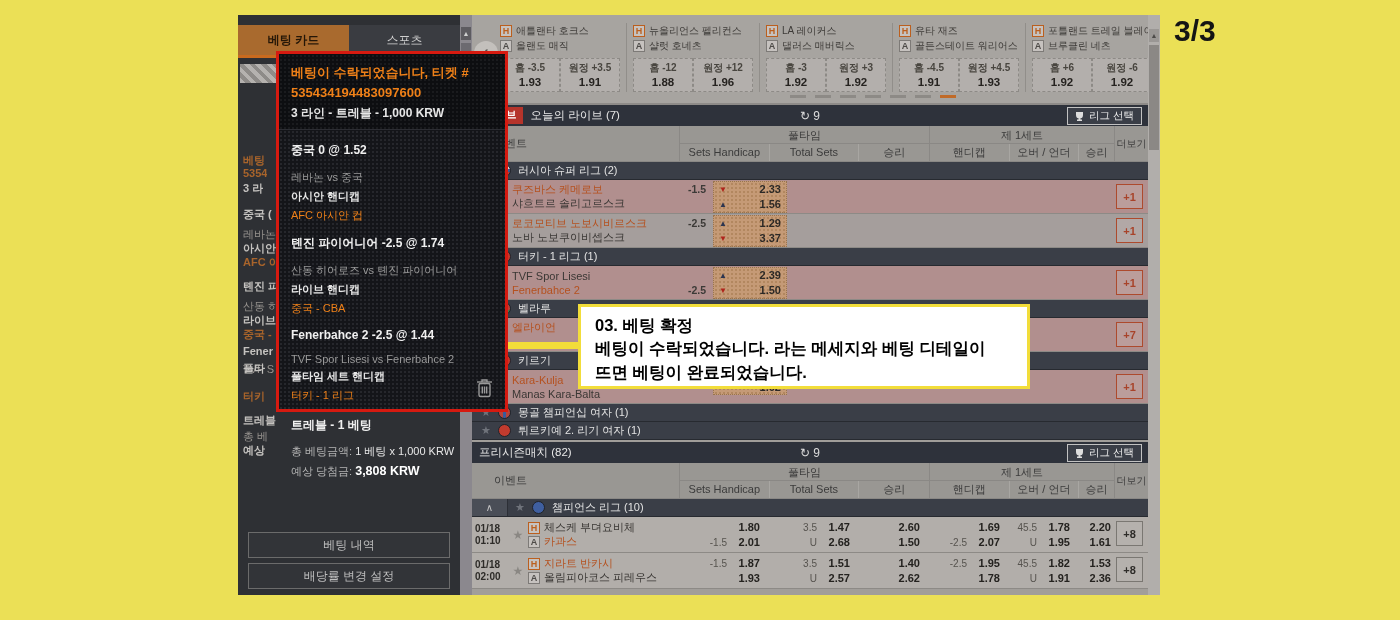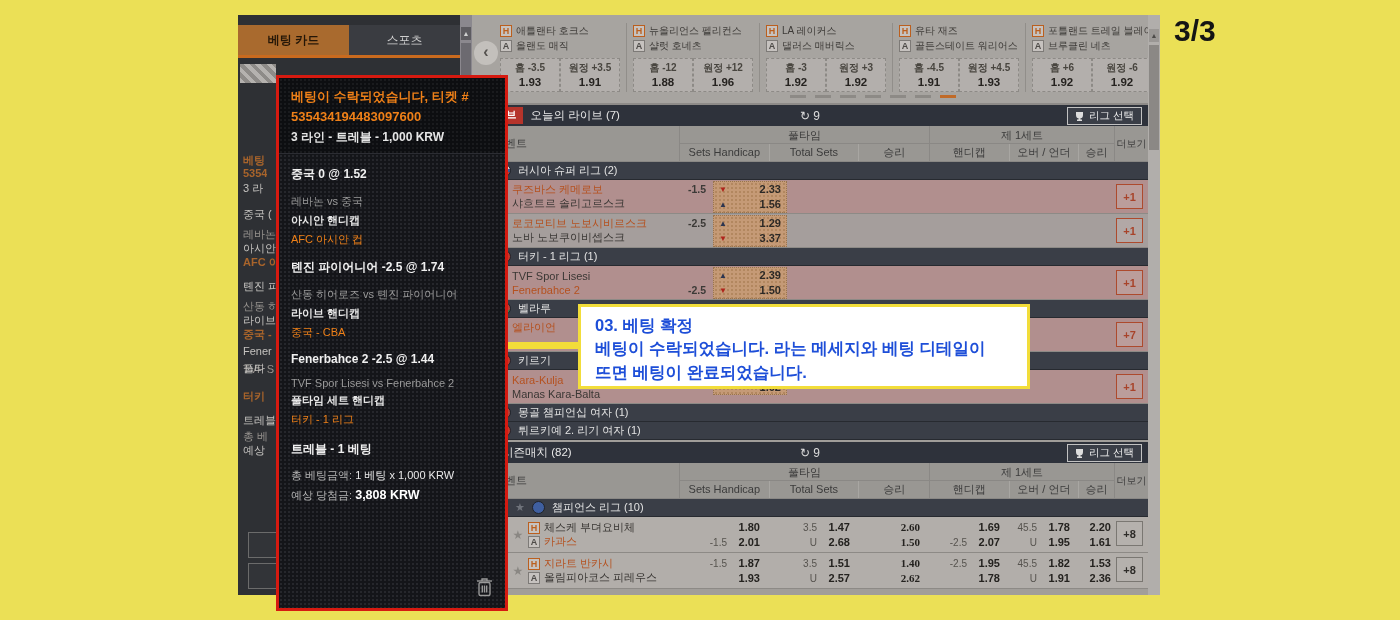--- a/index.html
+++ b/index.html
@@ -13,30 +13,30 @@
   .sidebar { position:absolute; left:0; top:0; width:222px; height:580px; background:#2e3034; overflow:hidden; }
   .tabs { position:absolute; top:10px; left:0; width:222px; height:30px; display:flex; }
   .tab { flex:1; display:flex; align-items:center; justify-content:center; font-size:12px; cursor:pointer; }
   .tab.active { background:#a96a2e; color:#241607; font-weight:bold; }
   .tab.inactive { background:#3a3c41; color:#cfcfcf; }
   .tab-underline { position:absolute; top:40px; left:0; width:222px; height:3px; background:#c96a1e; }
   .striped-box { position:absolute; top:49px; left:2px; width:36px; height:19px;
     background:repeating-linear-gradient(45deg,#b5b2af 0 4px,#8e8b88 4px 8px); }
   .frag { position:absolute; left:5px; white-space:nowrap; font-size:11px; color:#97938f; max-width:34px; overflow:hidden; }
   .frag.o { color:#a8642b; font-weight:bold; }
-  .frag.w { color:#c4c2bf; font-weight:normal; }
+  .frag.w { color:#c4c2bf; font-weight:bold; }
   .side-btn { position:absolute; left:10px; width:202px; height:26px; border:1px solid #6b6b6b; background:#323438;
     color:#bfbfbf; font-size:12px; display:flex; align-items:center; justify-content:center; cursor:pointer; }
   .side-scroll { position:absolute; left:222px; top:0; width:12px; height:580px; background:#8b888e; }
   .ss-arrow { position:absolute; top:12px; left:1px; width:10px; height:13px; background:#5d5b60; color:#d0d0d0;
     font-size:7px; text-align:center; line-height:13px; }
   .ss-thumb { position:absolute; top:28px; left:1px; width:10px; height:70px; background:#6c6a70; }
 
   
-  .popup { position:absolute; left:38px; top:60px; width:232px; height:536px; z-index:45;
+  .popup { position:absolute; left:38px; top:36px; width:232px; height:361px; z-index:45;
     border:3px solid #d61a10; background:#141519;
     background-image:radial-gradient(#26272c 1px, transparent 1px); background-size:4px 4px; }
   .popup-head { padding:9px 12px 7px; border-bottom:1px solid #2c2d33; background:rgba(0,0,0,0.3); }
   .p-title { color:#ef8018; font-size:13px; font-weight:bold; line-height:1.5; }
   .p-sum { color:#e6e6e6; font-size:12px; font-weight:bold; margin-top:3px; }
   .p-sel { padding:12px 12px 0; }
   .p-pick { color:#f0f0f0; font-weight:bold; font-size:12px; margin-bottom:11px; }
   .p-match { color:#9a9a9a; font-size:11px; margin-bottom:4px; }
   .p-market { color:#e6e6e6; font-weight:bold; font-size:11px; margin-bottom:4px; }
   .p-league { color:#ef8018; font-size:11px; }
@@ -125,27 +125,27 @@
   .pre-row { height:36px; display:flex; align-items:stretch; background:#b2aeaa; border-bottom:1px solid #8d8a86; position:relative; }
   .pre-date { width:36px; display:flex; flex-direction:column; justify-content:center; padding-left:3px;
     font-size:10px; font-weight:bold; color:#2d2b28; line-height:12px; }
   .pre-star { width:20px; display:flex; align-items:center; justify-content:center; color:#8a8783; font-size:12px; cursor:pointer; }
   .pre-teams { width:152px; display:flex; flex-direction:column; justify-content:center; overflow:hidden; }
   .pre-odds { display:flex; }
   .pre-col { display:flex; flex-direction:column; justify-content:center; cursor:pointer; }
   .pre-line { display:flex; height:15px; line-height:15px; }
   .pre-label { flex:1; text-align:right; color:#56534e; font-size:10px; padding-right:7px; }
   .pre-val { width:36px; text-align:right; font-weight:bold; font-size:11px; color:#24221f; padding-right:10px; }
-  .w-sh{width:90px;} .w-ts{width:90px;} .w-w1{width:70px;font-family:Liberation Serif, serif;} .w-hc{width:80px;} .w-ou{width:70px;} .w-w2{width:35px;}
+  .w-sh{width:90px;} .w-ts{width:90px;} .w-w1{width:70px;} .w-hc{width:80px;} .w-ou{width:70px;} .w-w2{width:35px;}
   .w-w2 .pre-val { padding-right:4px; width:35px; }
 
   
   .connector { position:absolute; left:248px; top:327px; width:104px; height:7px; background:#f2dd3a; z-index:40; }
   .tooltip { position:absolute; left:340px; top:289px; width:452px; height:85px; background:#ffffff; border:3px solid #f2dd3a;
-    z-index:60; padding:7px 14px; font-size:16.5px; font-weight:bold; color:#1d4ed8; line-height:1.42; }
+    z-index:60; padding:7px 14px; font-size:16.5px; font-weight:bold; color:#000000; line-height:1.42; }
 </style>
 </head>
 <body>
 
 <div class="canvas">
   <div class="page-num">3/3</div>
 
   <div class="app">
 
     <div class="sidebar">

